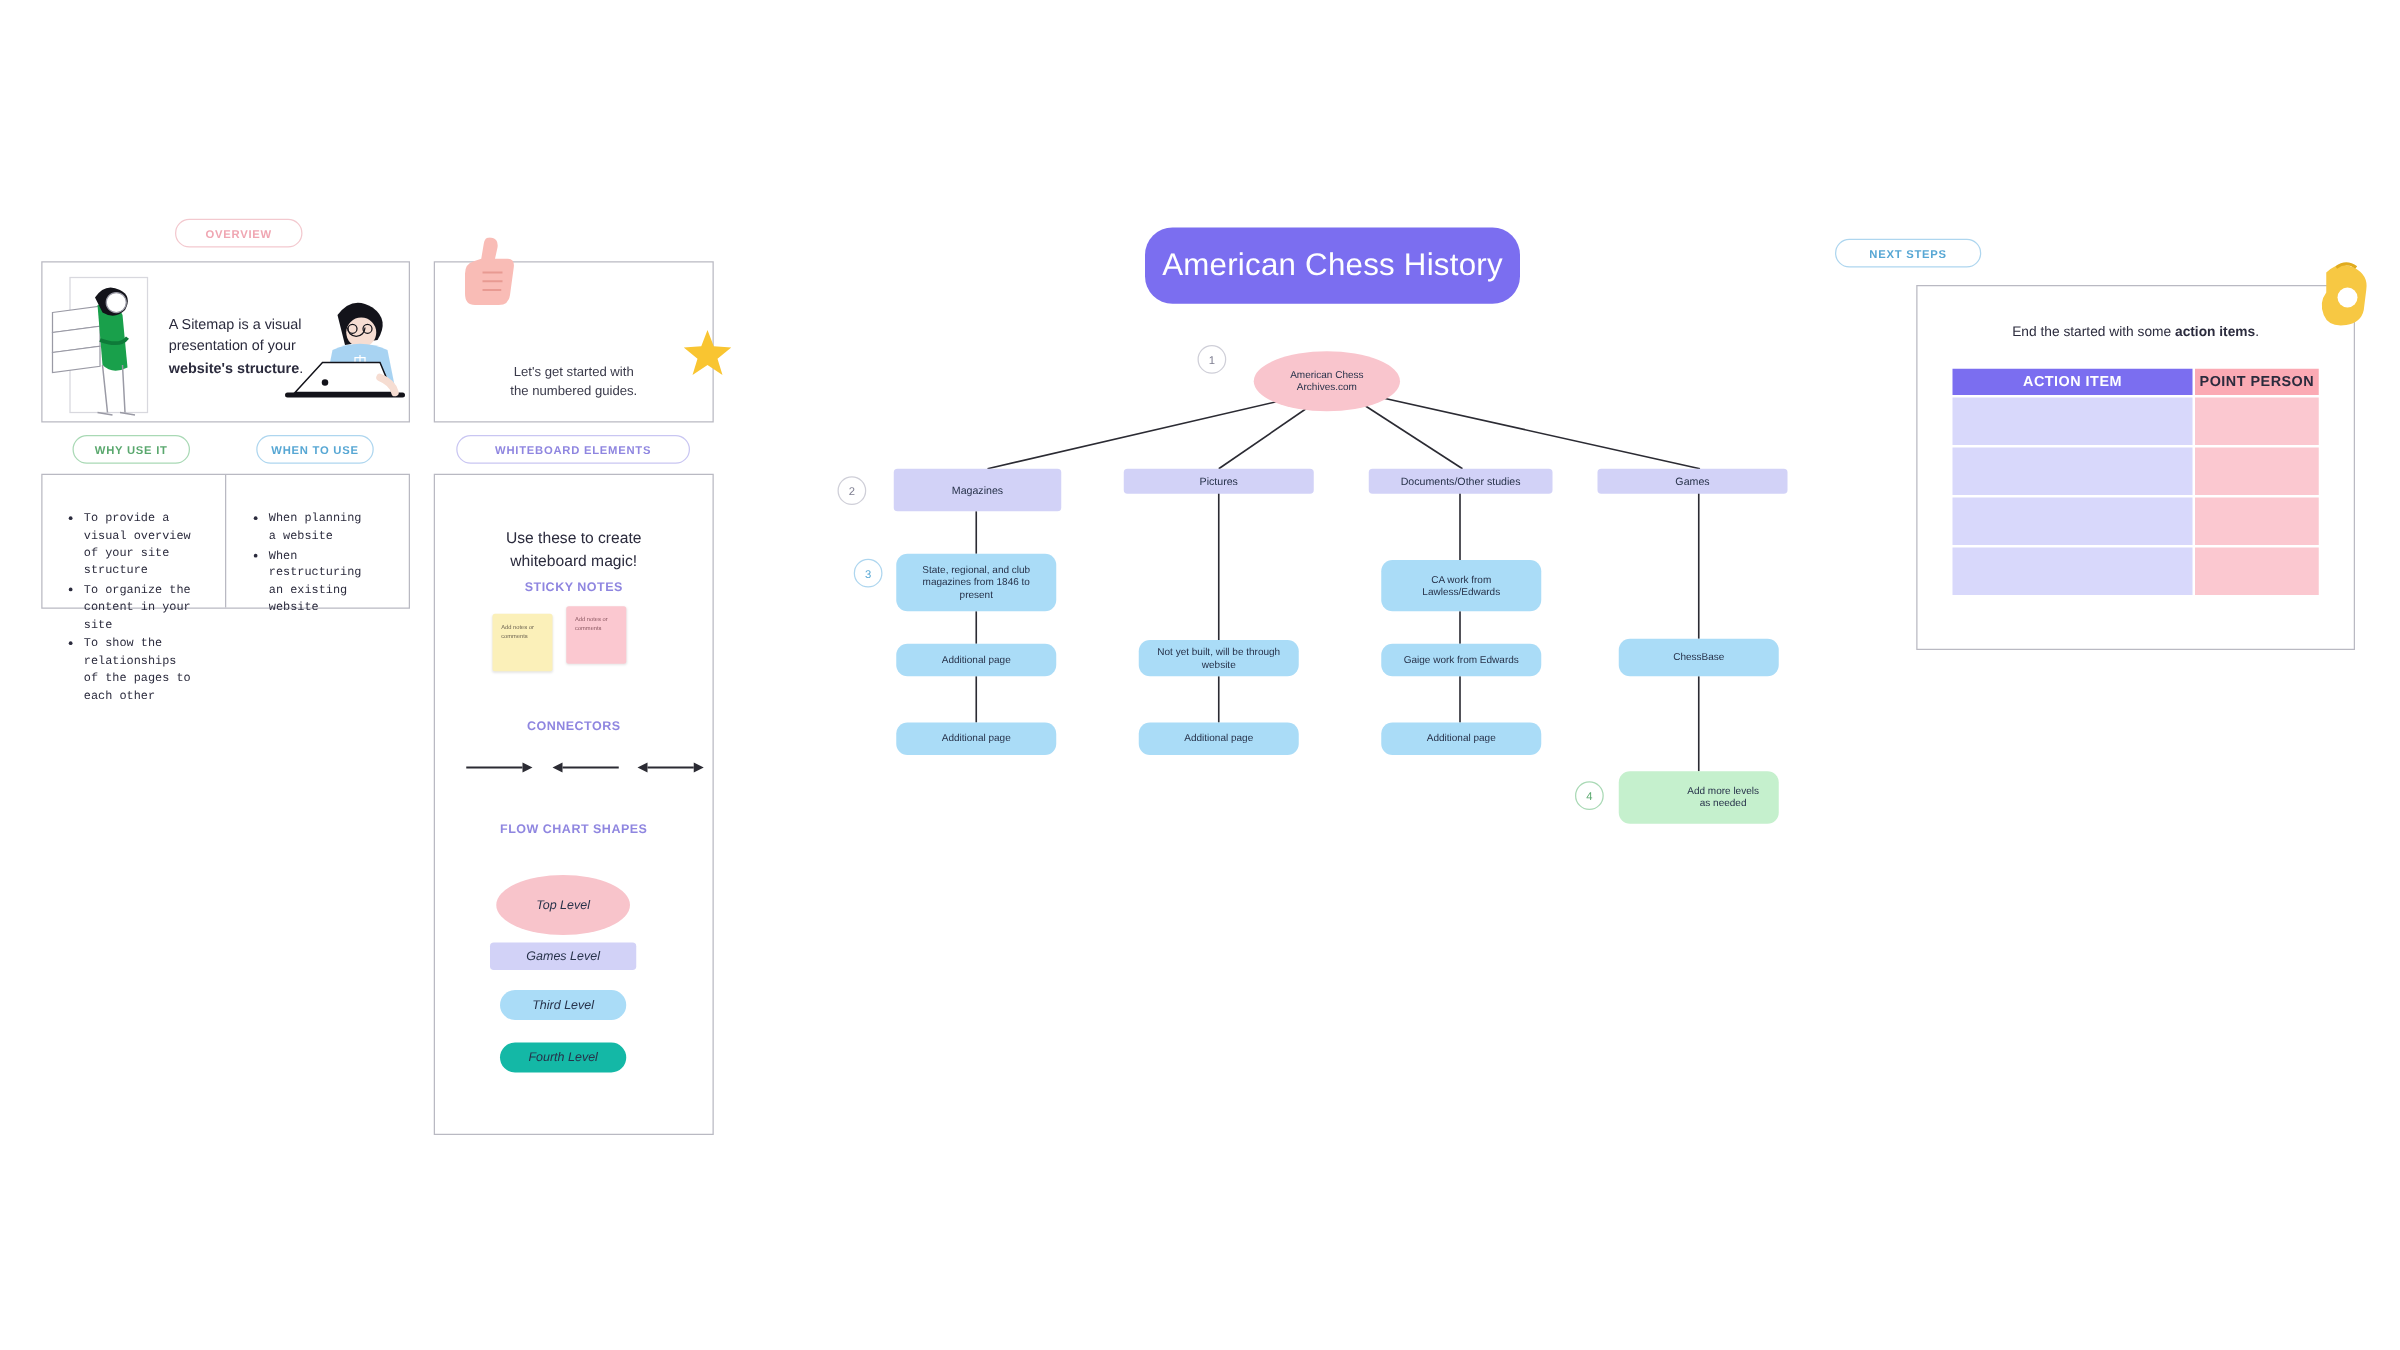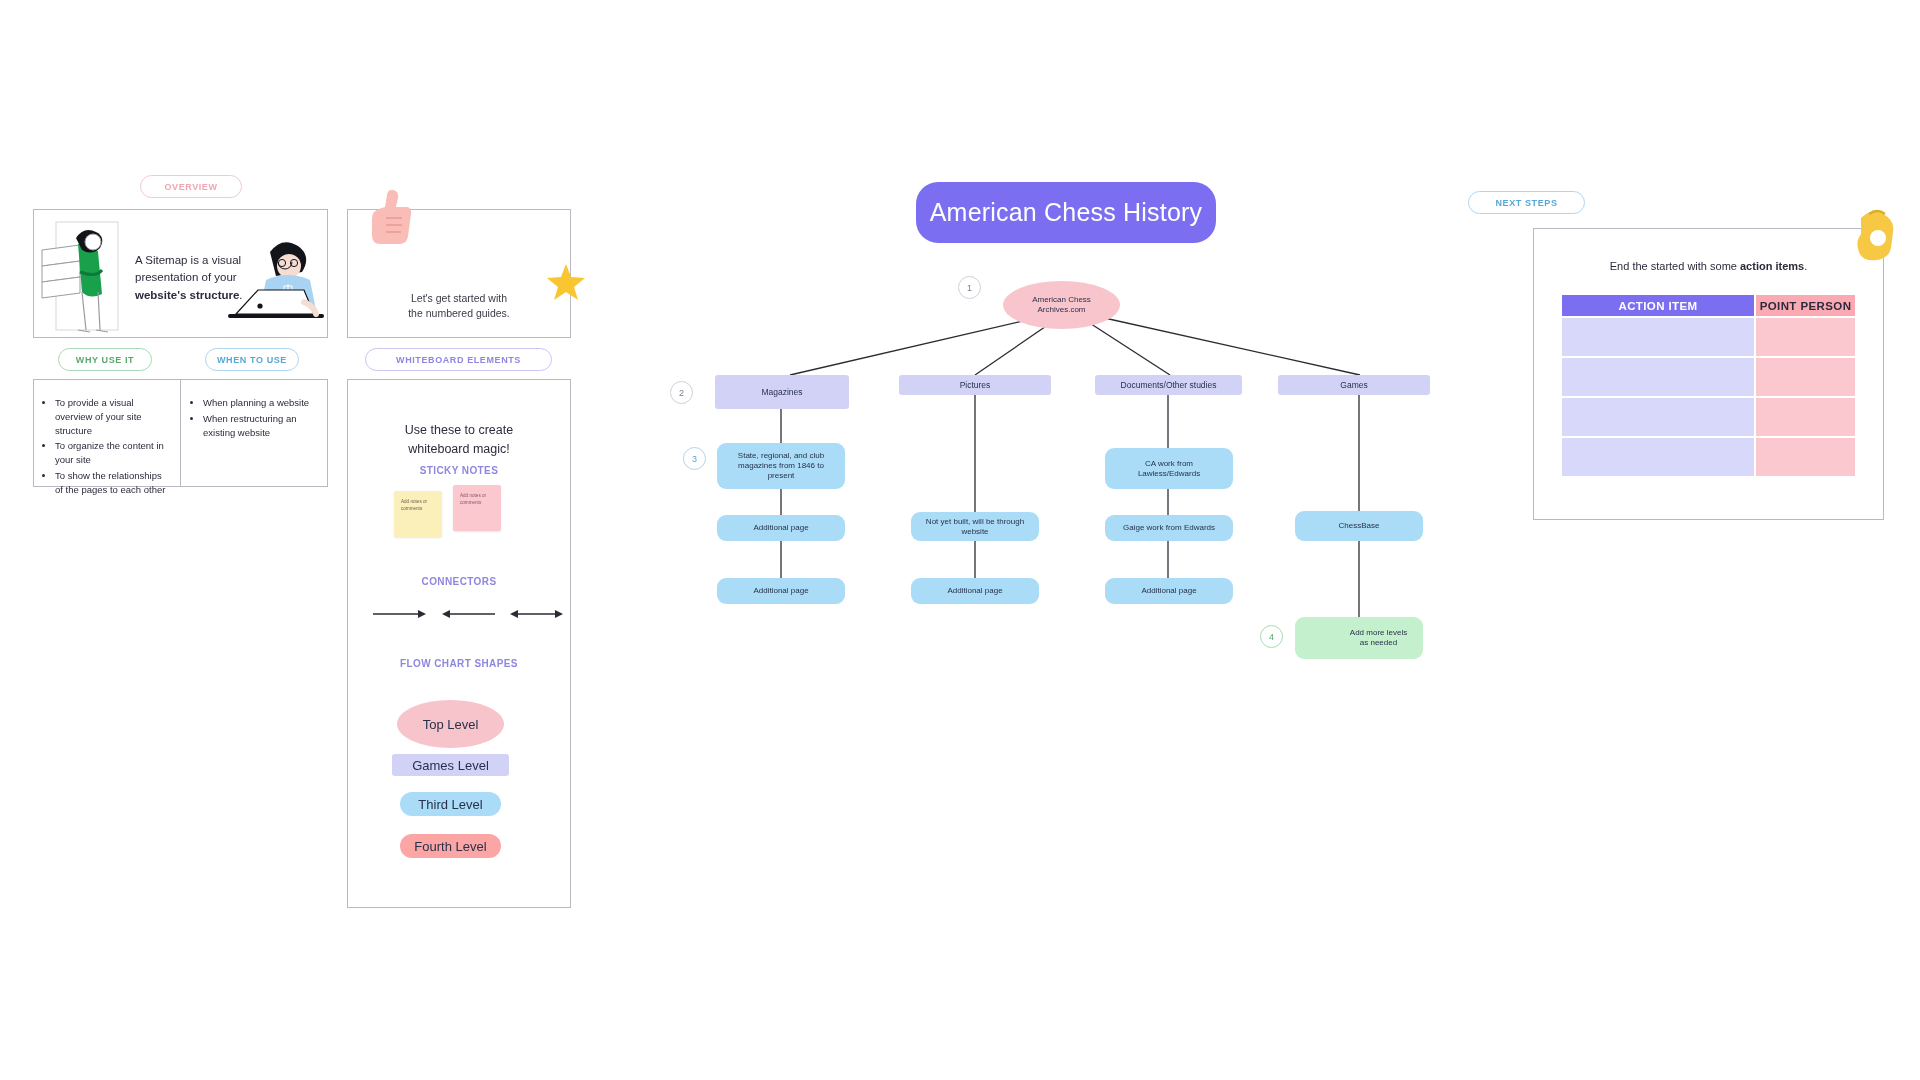--- a/index.html
+++ b/index.html
@@ -26,21 +26,21 @@
   .card{position:absolute;background:#fff;border:1px solid #b9b9c2;}
 
   
   .hero-text{
     position:absolute;font-size:11.5px;line-height:1.5;color:#2b2b3d;width:108px;
   }
   .hero-text b{font-weight:700;}
 
   
   .bul{position:absolute;font-size:9.5px;line-height:1.45;color:#2b2b3d;}
-  .bul ul{margin:0;padding-left:11px;list-style:disc;}
+  .bul ul{margin:12px;padding-left:11px;list-style:disc;font-family:Liberation Mono, monospace;}
   .bul li{margin-bottom:2px;}
   .divider-v{position:absolute;width:1px;background:#b9b9c2;}
 
   
   .build-title{
     position:absolute;text-align:center;font-size:17px;font-weight:700;
     line-height:1.25;color:#20202e;width:100%;
   }
   .build-title .lnk{color:#8f86e0;text-decoration:underline;font-weight:700;}
   .build-sub{
@@ -60,26 +60,26 @@
   .note{
     position:absolute;border-radius:2px;font-size:4.6px;line-height:1.5;
     padding:8px 7px 0 7px;box-sizing:border-box;color:#6b6250;
     box-shadow:0 1px 2px rgba(0,0,0,.10);
   }
   .note-yellow{background:#fbf0b9;}
   .note-pink{background:#fbc8d0;color:#8a5660;}
 
   .shape{
     position:absolute;display:flex;align-items:center;justify-content:center;
-    font-size:13px;color:#27324a;text-align:center;
+    font-size:10px;color:#27324a;text-align:center;font-style:italic;
   }
   .shape-top{background:#f8c4cb;border-radius:50%;}
   .shape-second{background:#d2d2f7;border-radius:3px;}
   .shape-third{background:#aadcf7;border-radius:20px;}
-  .shape-fourth{background:#fca5a5;border-radius:20px;}
+  .shape-fourth{background:#14b8a6;border-radius:20px;}
 
   
   .title-bar{
     position:absolute;background:#7b6ef0;border-radius:22px;
     display:flex;align-items:center;justify-content:center;
     color:#ffffff;font-size:25px;font-weight:400;letter-spacing:.2px;
   }
   .node{
     position:absolute;display:flex;align-items:center;justify-content:center;
     text-align:center;color:#27324a;box-sizing:border-box;padding:2px 6px;

